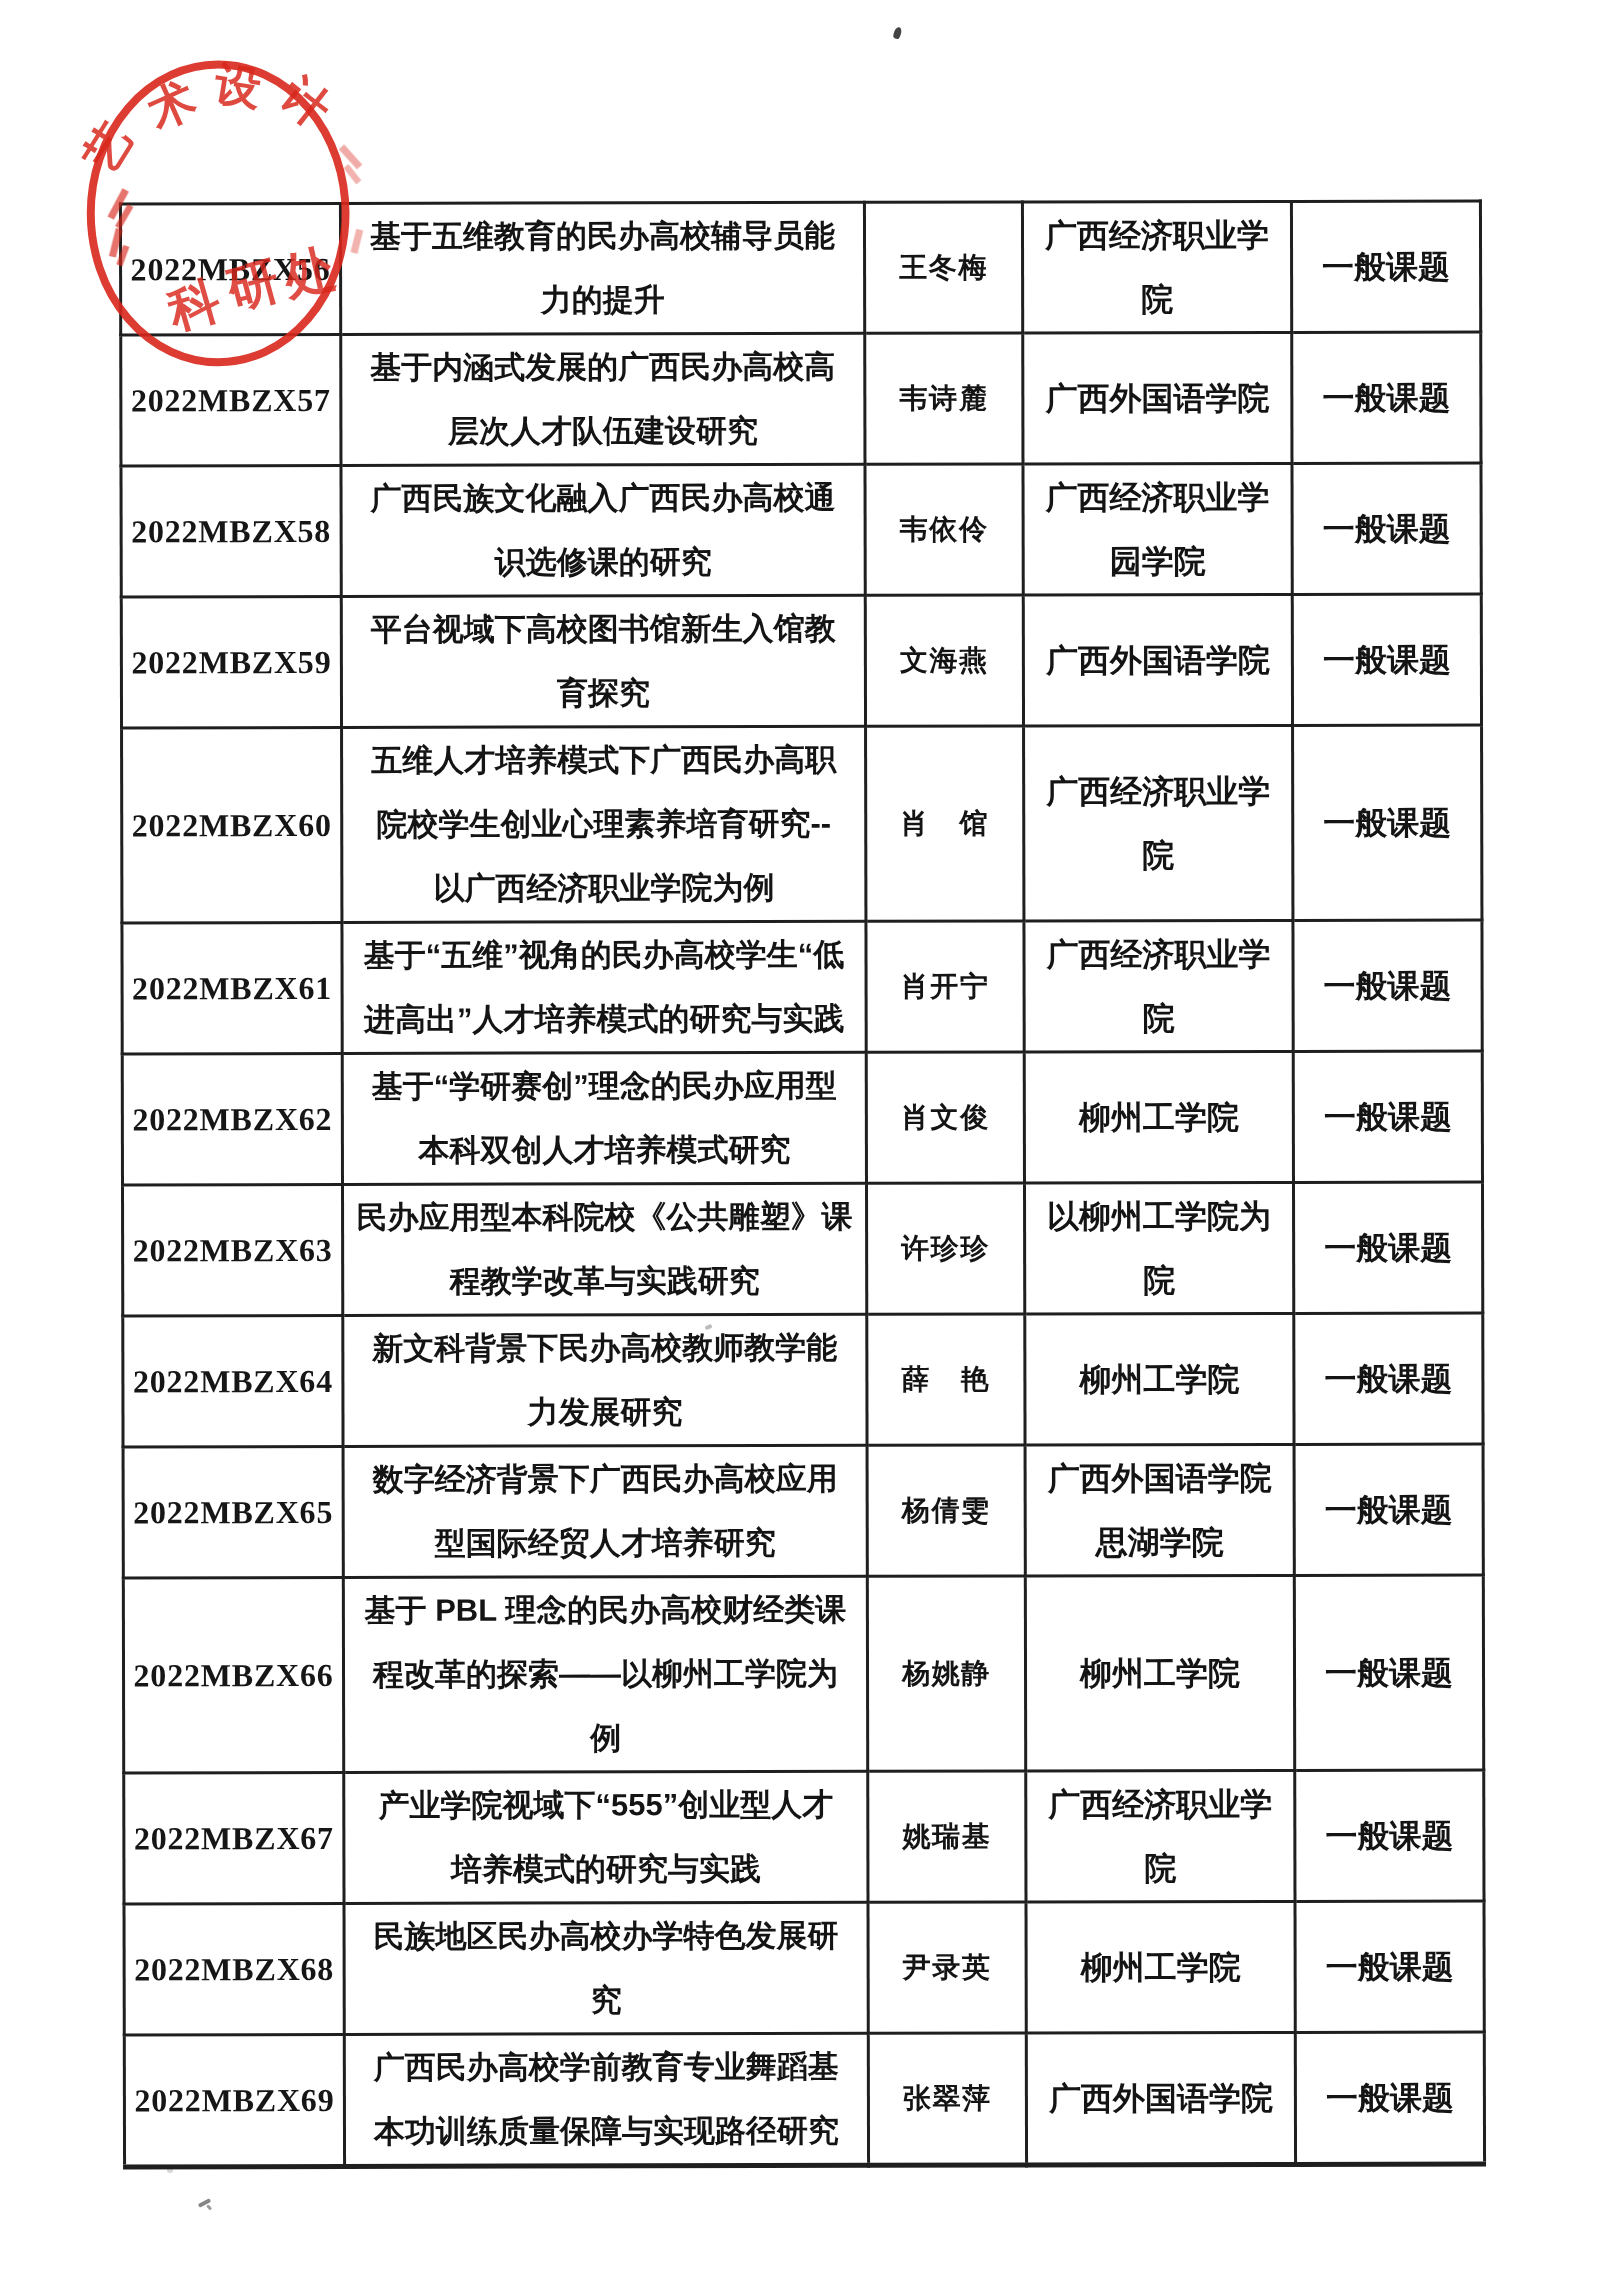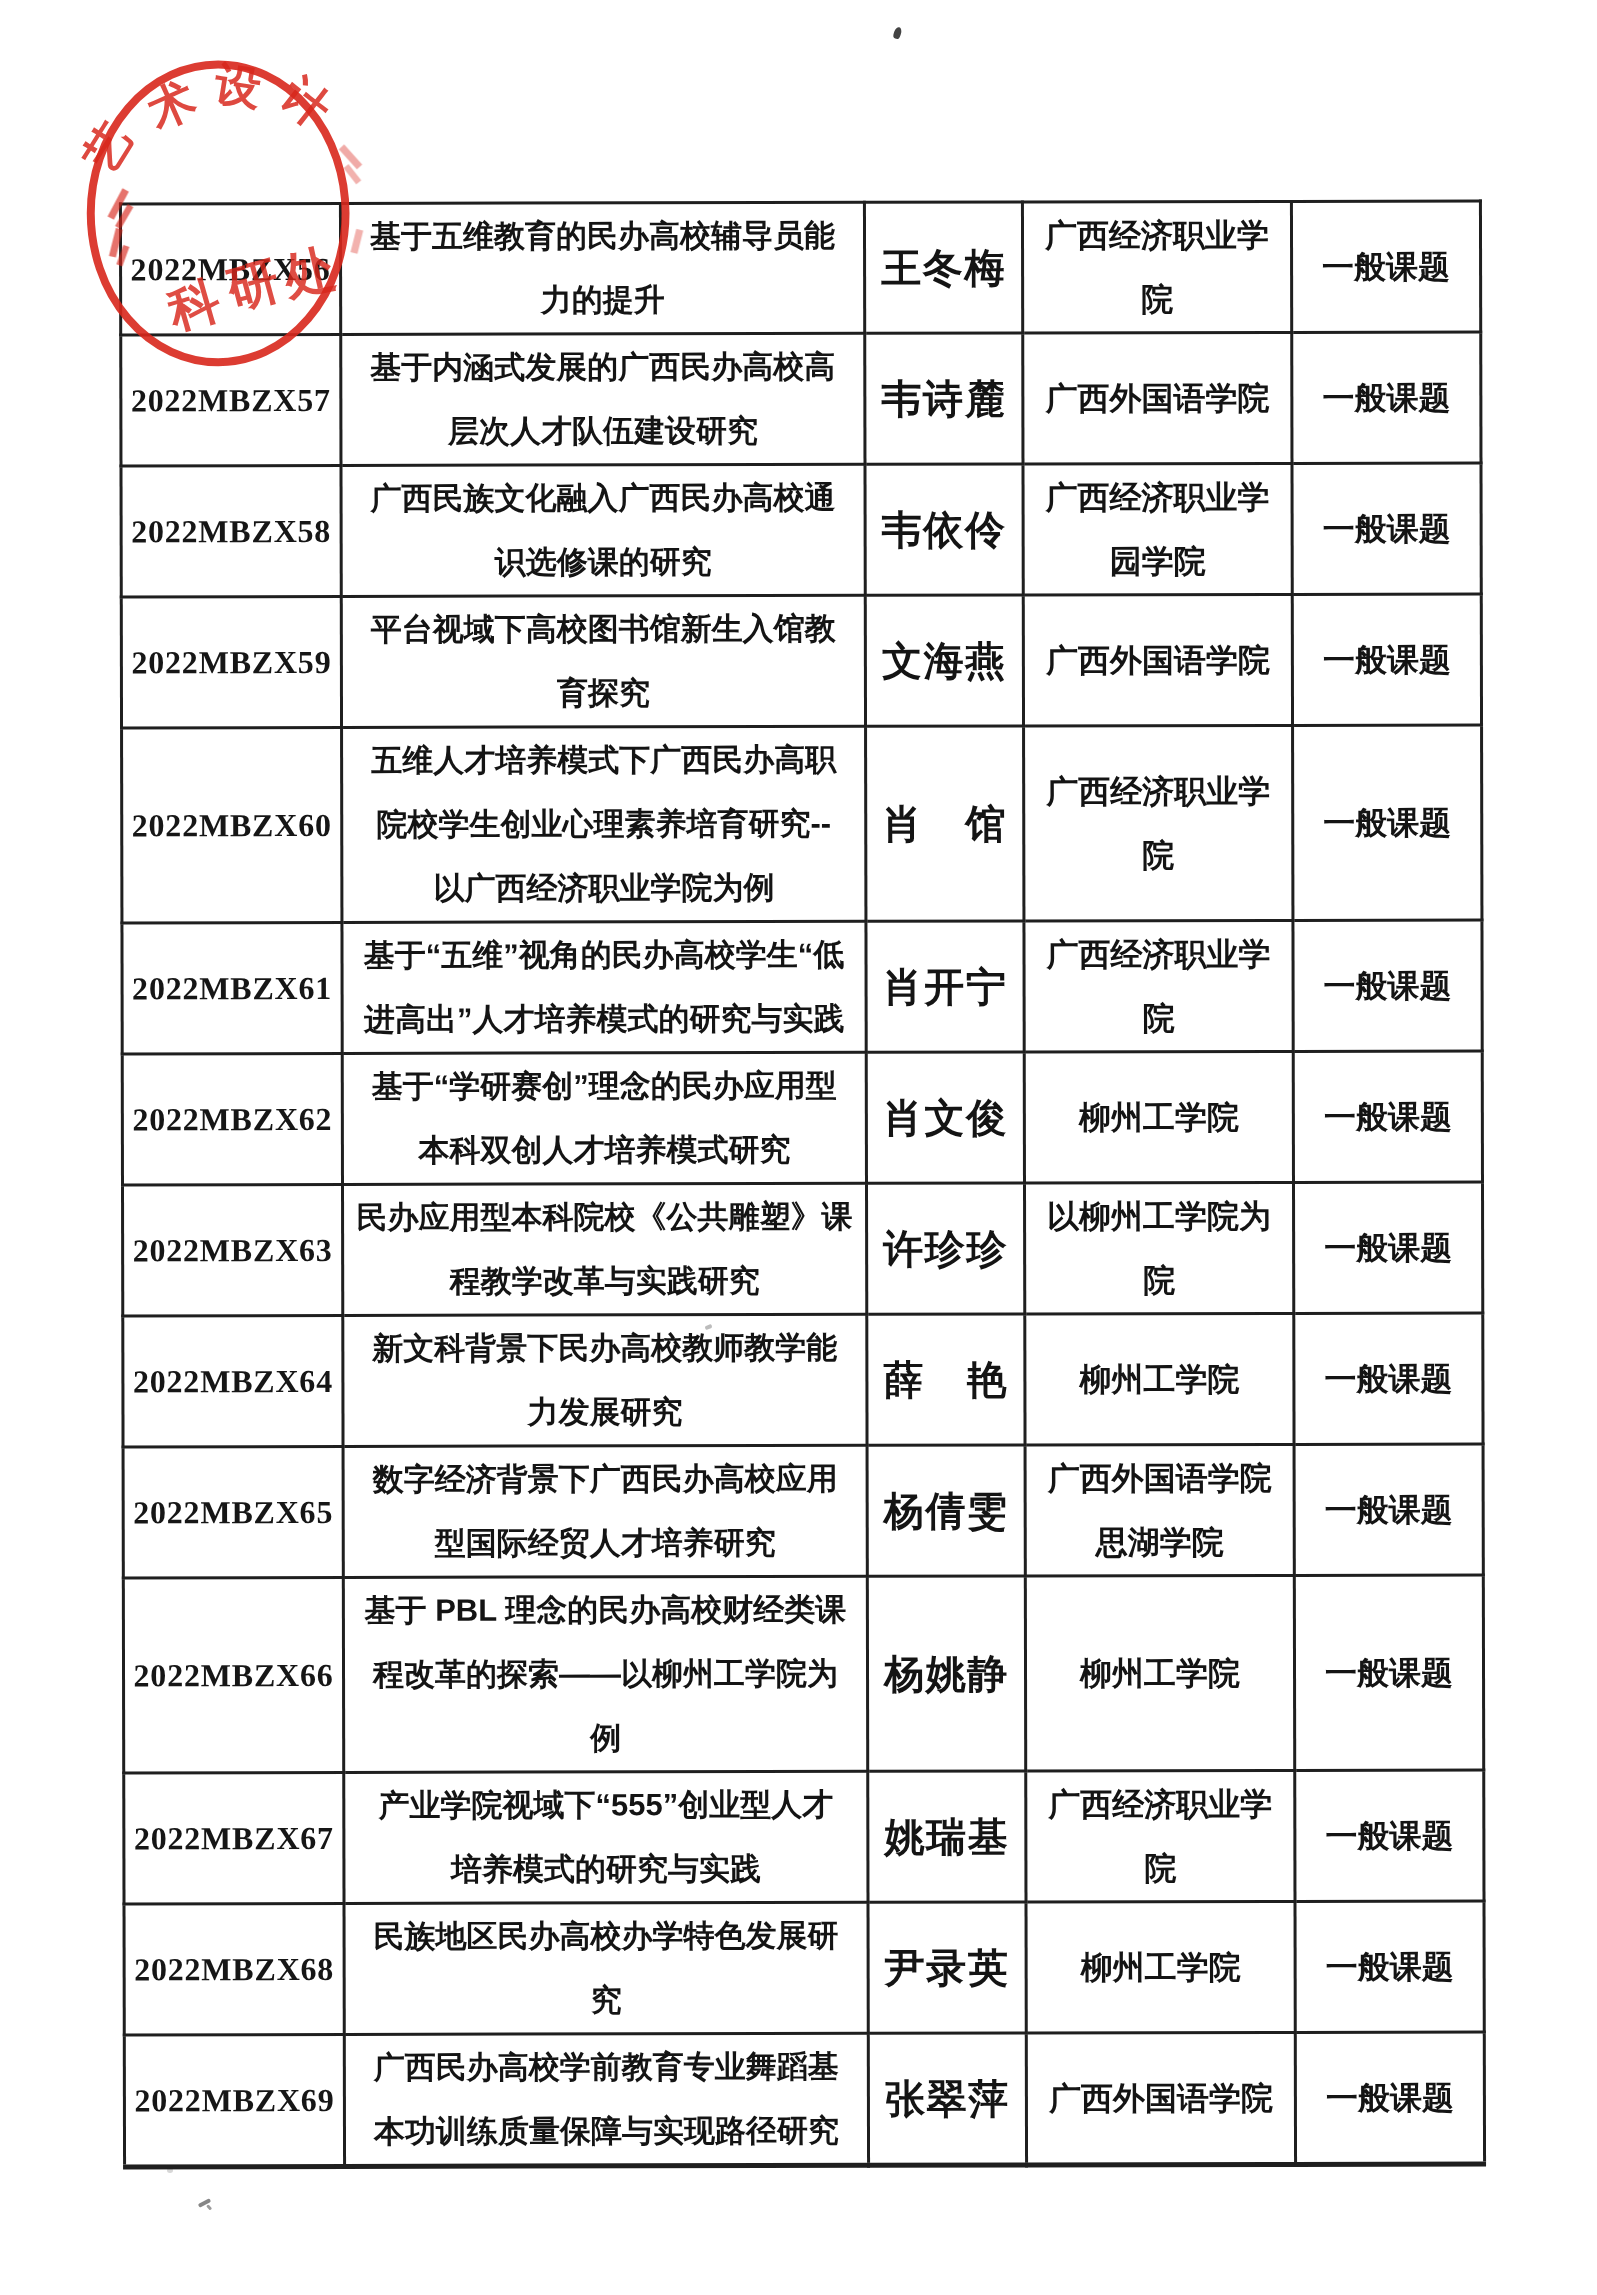--- a/index.html
+++ b/index.html
@@ -38,21 +38,21 @@
     color:#161616;
   }
   td.c-title{
     font-size:31px;
     font-weight:700;
     line-height:64px;
     white-space:pre;
     color:#141414;
   }
   td.c-name{
-    font-size:40px;
+    font-size:28px;
     font-weight:700;
     letter-spacing:1.6px;
     color:#141414;
   }
   td.c-inst, td.c-cat{
     font-size:32px;
     font-weight:700;
     line-height:64px;
     white-space:pre;
     color:#141414;

